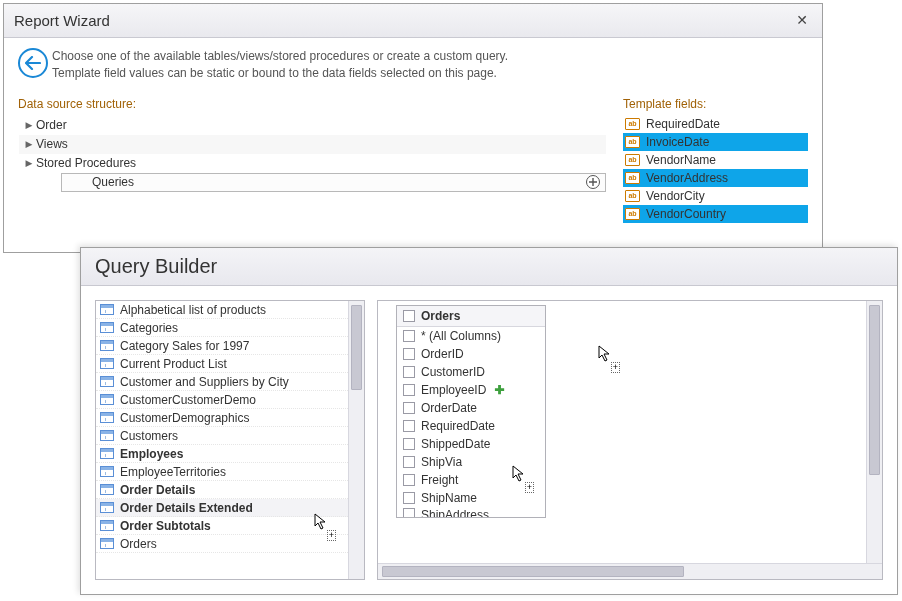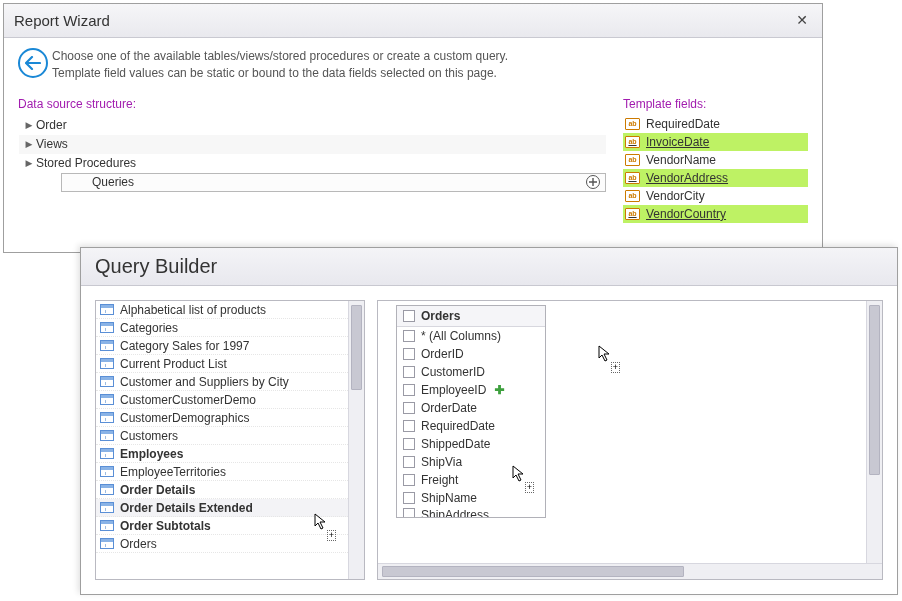--- a/index.html
+++ b/index.html
@@ -55,21 +55,21 @@
     width: 30px; height: 30px;
     border: 2px solid #1a88d6;
     border-radius: 50%;
     display: flex; align-items: center; justify-content: center;
     color: #1a88d6;
     font-size: 18px;
     cursor: pointer;
     flex-shrink: 0;
   }
   .instr-text { color: #555; line-height: 1.45; }
-  .section-label { margin: 2px 0 4px 0; color: #a21caf; }
+  .section-label { margin: 2px 0 4px 0; color: #a16207; }
   .wizard-cols {
     display: flex;
     gap: 16px;
   }
   .ds-col { flex: 1; min-width: 0;}
   .tf-col { width: 185px; }
   .ds-list {
     border: 1px solid #fff;
   }
   .ds-row {
@@ -102,21 +102,21 @@
   }
   .tf-list {
   }
   .tf-row {
     display: flex;
     align-items: center;
     height: 18px;
     gap: 6px;
     padding-left: 2px;
   }
-  .tf-row.alt { background: #bef264; text-decoration: underline; }
+  .tf-row.alt { background: #0ea5e9; }
   .ab-icon {
     width: 15px; height: 12px;
     border: 1px solid #cc7a00;
     background: #fff;
     display: inline-flex; align-items:center; justify-content:center;
     font-size: 7px; color:#cc7a00; font-weight:bold;
     line-height: 1;
     border-radius: 1px;
   }
   

